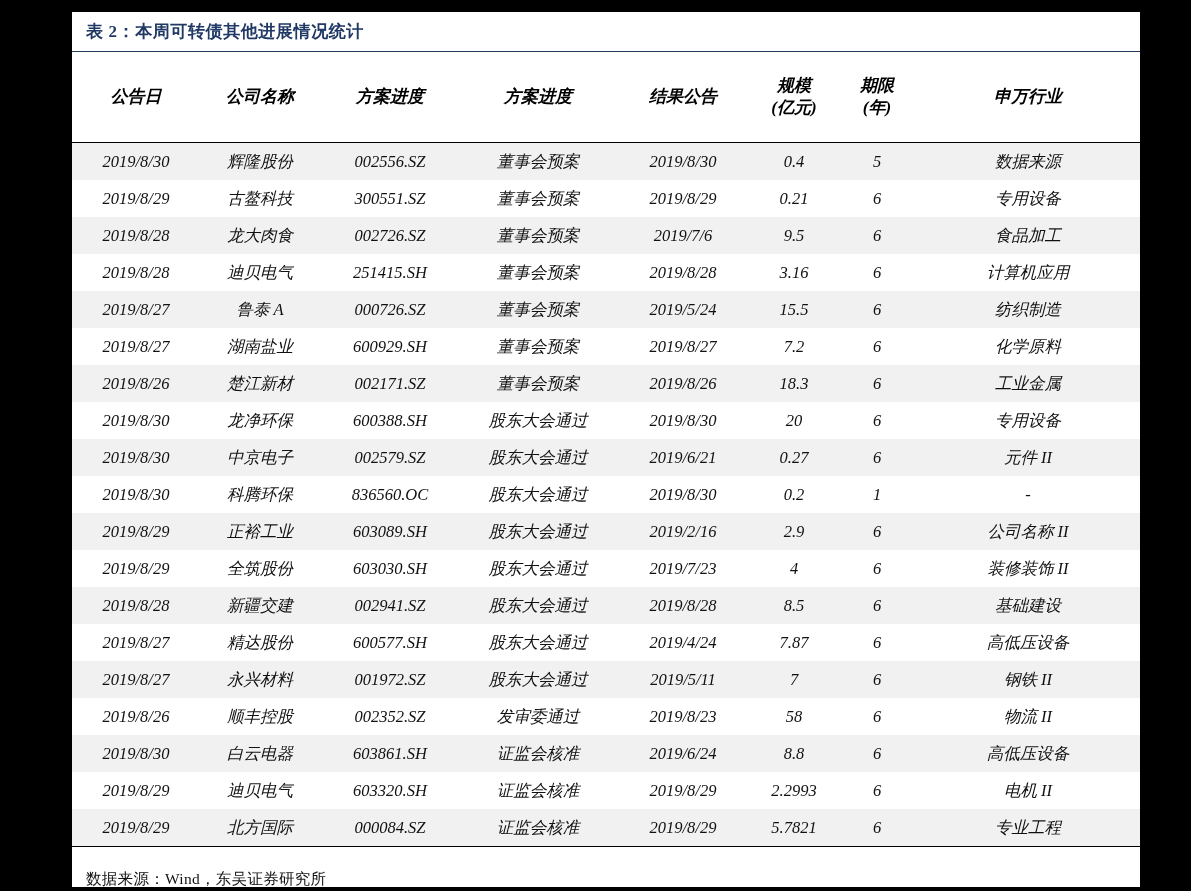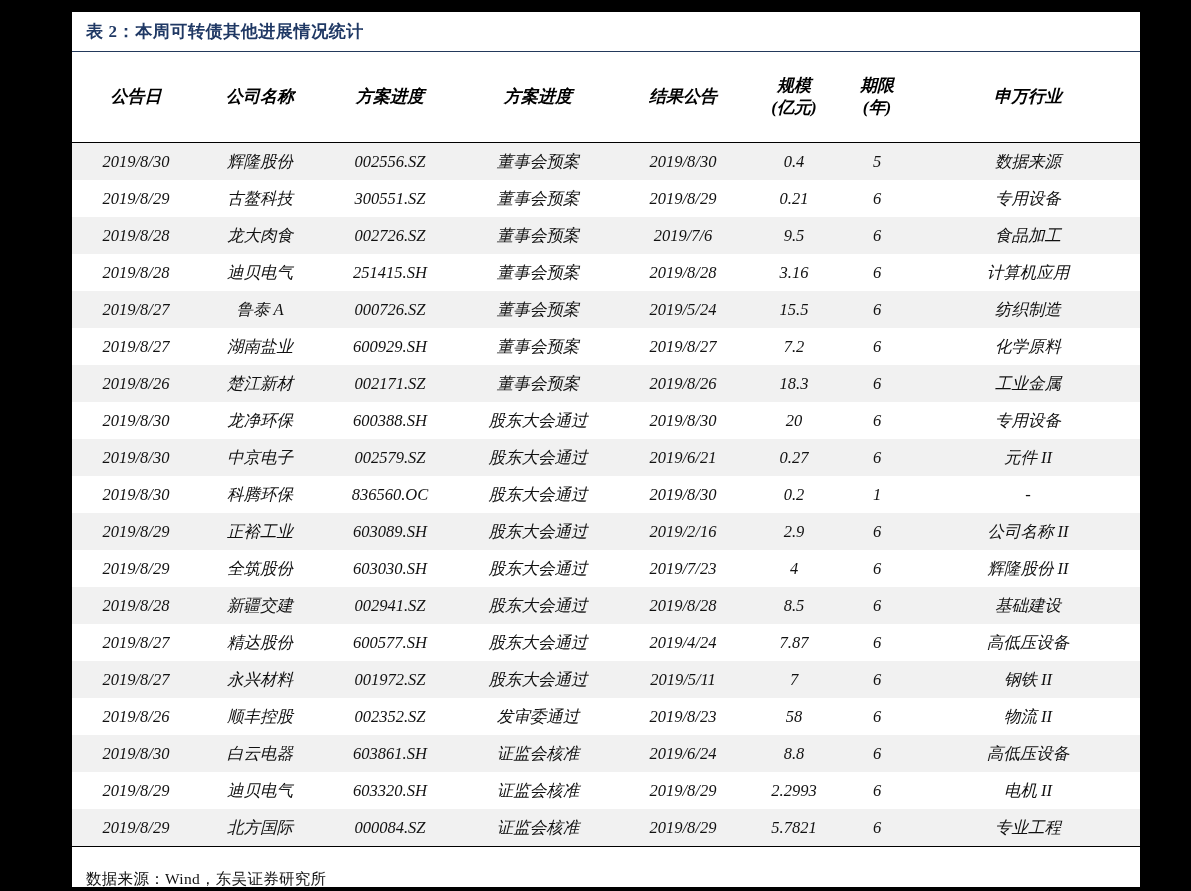--- a/index.html
+++ b/index.html
@@ -282,21 +282,21 @@
             <td>公司名称 II</td>
           </tr>
           <tr class="even">
             <td>2019/8/29</td>
             <td>全筑股份</td>
             <td>603030.SH</td>
             <td>股东大会通过</td>
             <td>2019/7/23</td>
             <td>4</td>
             <td>6</td>
-            <td>辉隆股份 II</td>
+            <td>装修装饰 II</td>
           </tr>
           <tr class="odd">
             <td>2019/8/28</td>
             <td>新疆交建</td>
             <td>002941.SZ</td>
             <td>股东大会通过</td>
             <td>2019/8/28</td>
             <td>8.5</td>
             <td>6</td>
             <td>基础建设</td>

